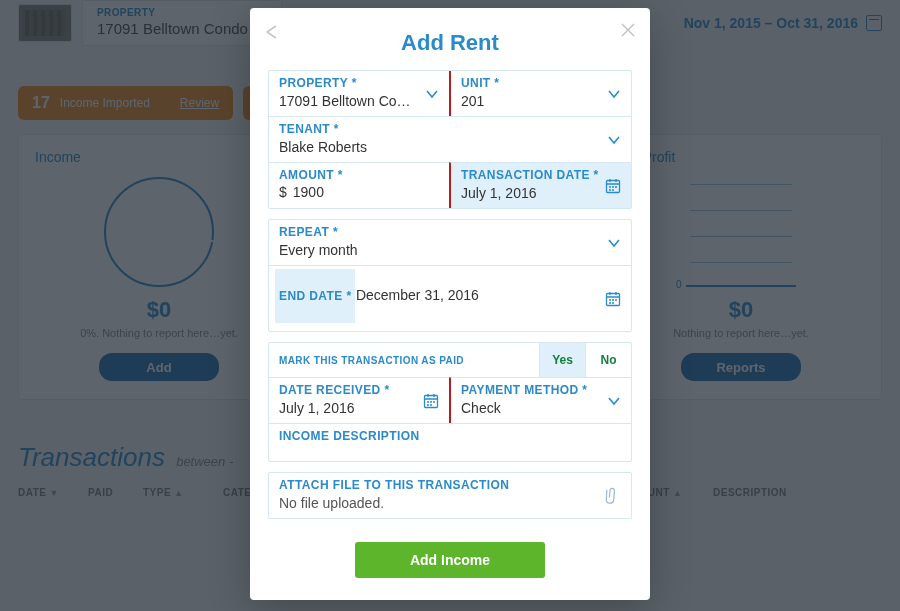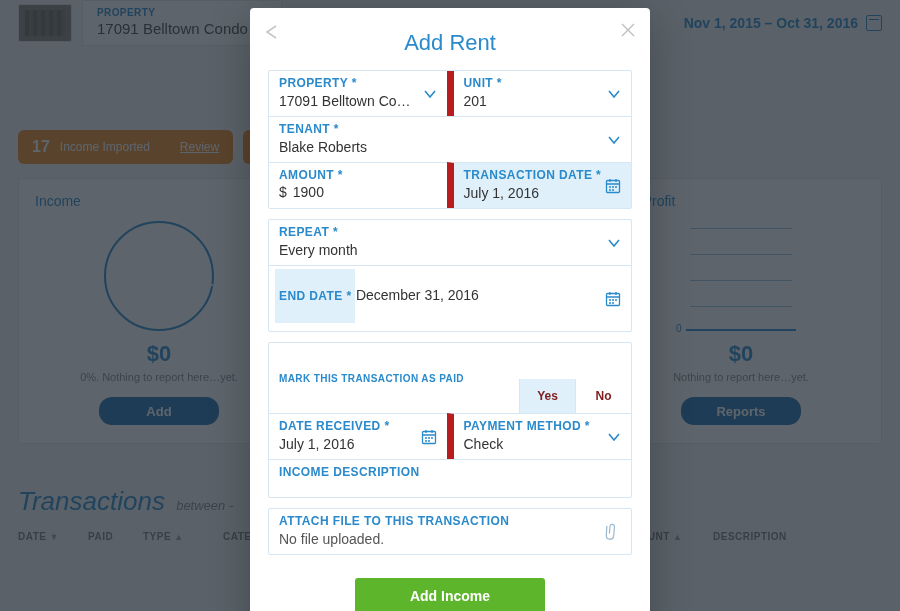--- a/index.html
+++ b/index.html
@@ -11,21 +11,21 @@
   .thumb { width: 54px; height: 38px; background: #8a8378; border: 1px solid #ddd; border-radius: 2px; display: flex; align-items: center; justify-content: center; }
   .thumb-inner { width: 40px; height: 26px; background: repeating-linear-gradient(90deg,#6b665d 0 4px,#7c766c 4px 8px); border-radius: 1px; }
   .prop-card { background: #fff; border: 1px solid #e5e5e5; border-radius: 2px; padding: 6px 14px 8px; min-width: 200px; }
   .prop-card .lbl { font-size: 10px; letter-spacing: .4px; font-weight: 700; color: #2a8acb; text-transform: uppercase; }
   .prop-card .val { font-size: 15px; color: #444; margin-top: 2px; }
   .date-range { margin-left: auto; color: #2a8acb; font-size: 14px; font-weight: 600; display: flex; align-items: center; gap: 8px; }
   .cal-mini { width: 16px; height: 16px; border: 1.5px solid #2a8acb; border-radius: 2px; position: relative; }
   .cal-mini::before { content:""; position:absolute; left:2px; right:2px; top:3px; height:1px; background:#2a8acb; }
 
   .chips { display: flex; gap: 10px; margin-top: 40px; }
-  .chip { background: #f28a1f; color: #fff; border-radius: 6px; padding: 8px 14px; display: flex; align-items: center; gap: 10px; font-size: 12px; margin-top: 44px; }
+  .chip { background: #f28a1f; color: #fff; border-radius: 6px; padding: 8px 14px; display: flex; align-items: center; gap: 10px; font-size: 12px; }
   .chip .n { font-size: 16px; font-weight: 700; }
   .chip .r { margin-left: 20px; text-decoration: underline; font-size: 12px; }
   .chip2 { width: 24px; }
 
   .panels { display: flex; gap: 9px; margin-top: 14px; }
   .panel { flex: 1; background: #fff; border: 1px solid #e7e7e7; border-radius: 4px; padding: 14px 16px 18px; display:flex; flex-direction:column; align-items:center; }
   .panel h4 { align-self:flex-start; font-size: 14px; font-weight: 500; color: #2a8acb; margin-bottom: 6px; }
   .donut { width: 110px; height: 110px; border: 2px solid #2a8acb; border-radius: 50%; margin: 6px 0 10px; position:relative; background:
     conic-gradient(#fff 0 320deg, transparent 320deg 360deg);
   }
@@ -45,41 +45,41 @@
   .thead { display:flex; gap:0; margin-top:14px; font-size:10px; letter-spacing:.5px; color:#7a7a7a; font-weight:700; text-transform:uppercase;}
   .thead span{ display:flex; align-items:center; gap:3px;}
   .thead .arr{ font-size:9px; color:#999;}
   .col-date{width:70px}.col-paid{width:55px}.col-type{width:80px}.col-cat{width:105px}.col-prop{width:105px}.col-unit{width:90px}.col-ten{width:100px}.col-amt{width:90px}.col-desc{flex:1}
 
   
   .scrim { position:absolute; inset:0; background: rgba(30,40,50,.72); }
   .modal { position:absolute; left:50%; top:8px; transform:translateX(-50%); width:400px; background:#fff; border-radius:4px; padding:16px 18px 22px; box-shadow:0 10px 40px rgba(0,0,0,.25);}
   .m-back { position:absolute; left:14px; top:16px; color:#c6c6c6; cursor:pointer;}
   .m-close{ position:absolute; right:14px; top:14px; color:#bfbfbf; cursor:pointer;}
-  .m-title{ text-align:center; font-size:22px; color:#2a8acb; font-weight:400; margin:6px 0 14px;}
+  .m-title{ text-align:center; font-size:22px; color:#2a8acb; font-weight:700; margin:6px 0 14px;}
   .grid { border:1px solid #d6e6f2; border-radius:2px; }
   .grid + .grid { margin-top:10px;}
   .row2 { display:flex;}
   .cell { flex:1; padding:5px 10px 6px; position:relative; border-top:1px solid #d6e6f2;}
-  .row2 .cell + .cell { border-left:7px solid #b91c1c;}
+  .row2 .cell + .cell { border-left:2px solid #b91c1c;}
   .grid .row2:first-child .cell { border-top:none;}
   .flab { font-size:12px; letter-spacing:.4px; font-weight:800; color:#2a8acb; text-transform:uppercase; display:block; margin-bottom:2px;}
   .fval { font-size:14px; color:#333;}
   .chev { position:absolute; right:10px; top:50%; transform:translateY(-50%); color:#2a8acb; pointer-events:none;}
   .calico { position:absolute; right:10px; top:50%; transform:translateY(-50%); color:#2a8acb;}
   .calico svg{display:block}
   .hl { background:#dff0fa;}
   .hl .flab { background:#dff0fa;}
   .cell.hl-label .flab{ background:#dff0fa; display:inline-block; padding:20px 4px; margin:-2px -4px 2px;}
   .dollar-wrap{display:flex;align-items:center;gap:6px}
   .dollar-wrap .sym{color:#333;font-size:14px}
   .markpaid { display:flex; align-items:center;gap:6px;}
   .markpaid .txt{ flex:1; font-size:10px; font-weight:800; letter-spacing:.4px; color:#2a8acb; text-transform:uppercase;}
   .yn { display:flex;}
-  .yn div{ width:56px; height:34px; display:flex;align-items:center;justify-content:center; font-size:12px; font-weight:600; color:#7f1d1d; border-left:1px solid #d6e6f2; cursor:pointer;margin-top:36px;}
+  .yn div{ width:46px; height:34px; display:flex;align-items:center;justify-content:center; font-size:12px; font-weight:600; color:#15803d; border-left:1px solid #d6e6f2; cursor:pointer;}
   .yn .sel{ background:#dff0fa;}
   .clip{ position:absolute; right:10px; top:50%; transform:translateY(-50%) rotate(-40deg); color:#9ab8cf;}
   .submit{ display:block; margin:23px auto 0; width:190px; height:36px; background:#5cb52a; color:#fff; border:none; border-radius:3px; font-size:14px; font-weight:700; cursor:pointer;}
   .cell.tight{padding-top:8px;padding-bottom:8px}
   svg { overflow:visible }
 </style>
 </head>
 <body>
 
 <div class="bg">

